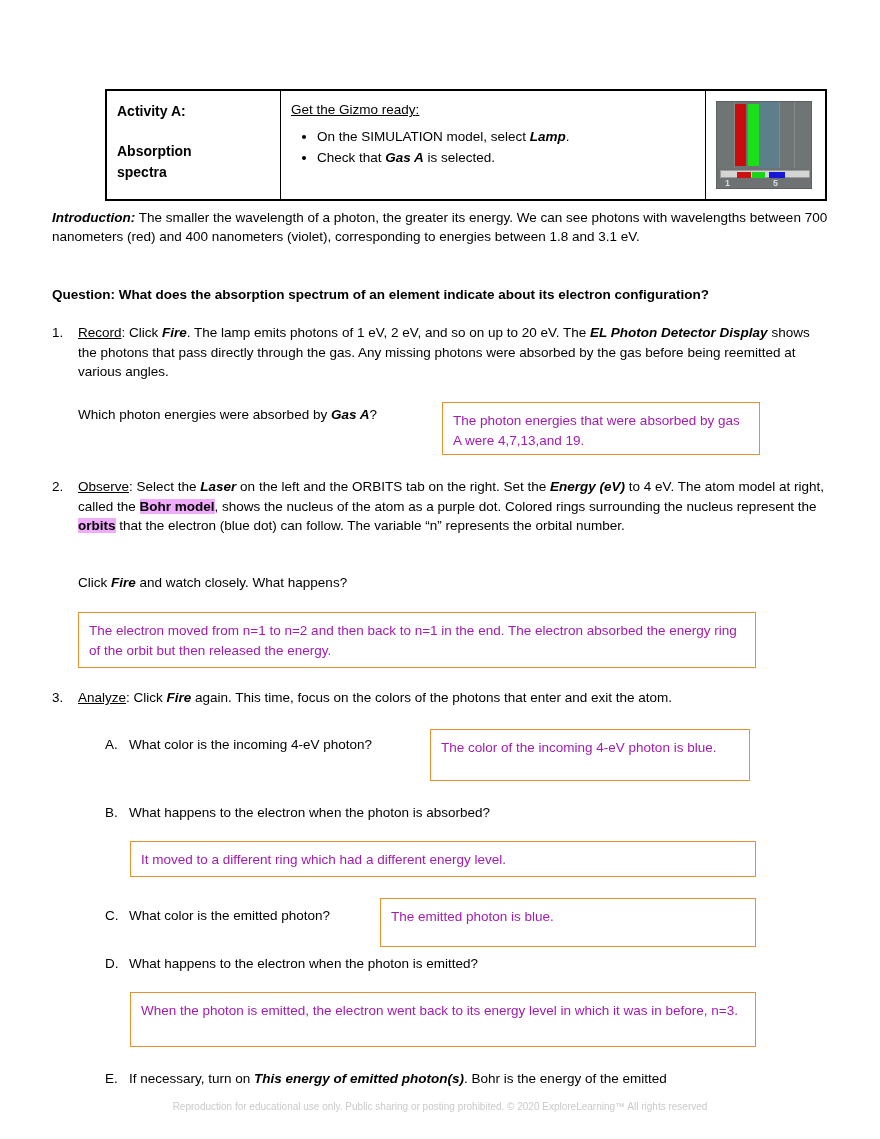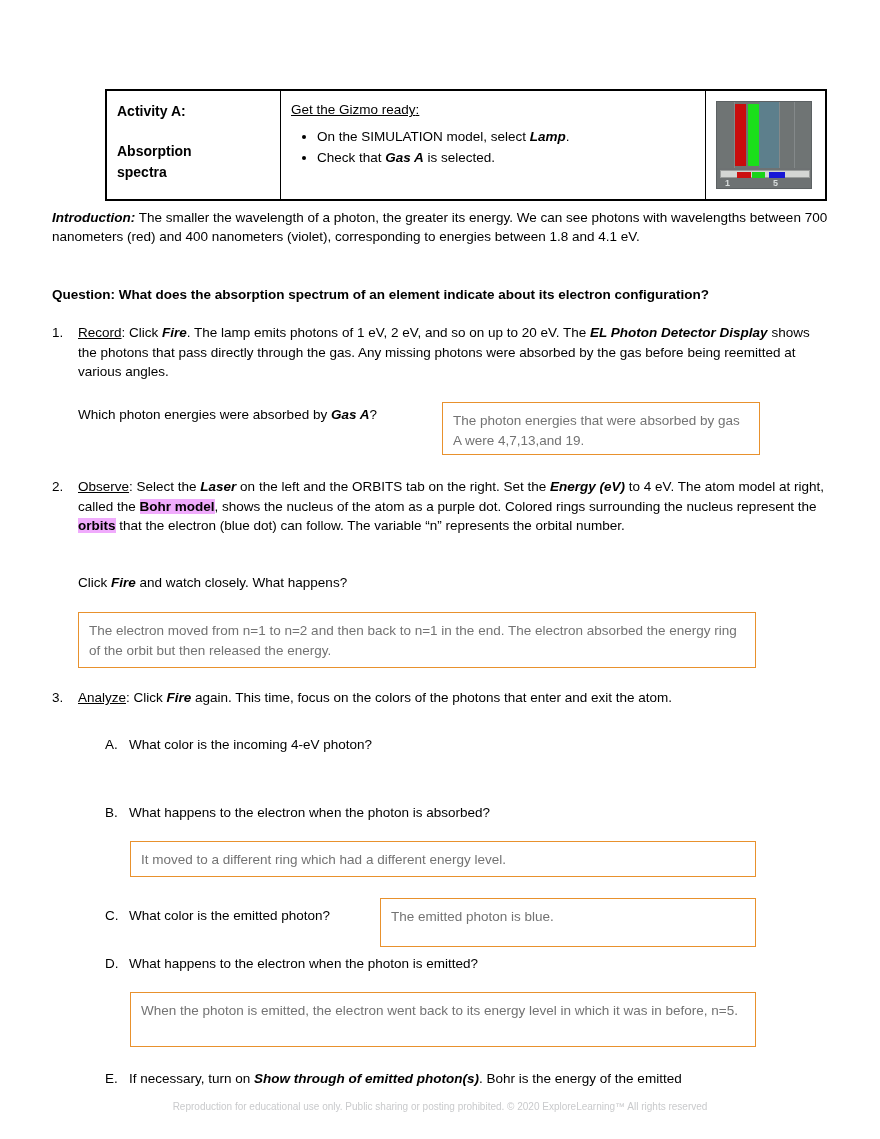--- a/index.html
+++ b/index.html
@@ -188,21 +188,21 @@
   #subC { left: 105px; top: 906px; width: 300px; }
   #subD { left: 105px; top: 954px; width: 560px; }
   #subE { left: 105px; top: 1069px; width: 700px; }
 
   
   .answer {
     position: absolute;
     box-sizing: border-box;
     border: 1.5px solid #e8912d;
     background: #ffffff;
-    color: #737373;
+    color: #a21caf;
     font-size: 13.5px;
     line-height: 1.45;
     padding: 8px 9px 8px 10px;
   }
   #ans1 { left: 442px; top: 402px; width: 318px; height: 53px; }
   #ans2 { left: 78px;  top: 612px; width: 678px; height: 56px; }
   #ansA { left: 430px; top: 729px; width: 320px; height: 52px; }
   #ansB { left: 130px; top: 841px; width: 626px; height: 36px; }
   #ansC { left: 380px; top: 898px; width: 376px; height: 49px; }
   #ansD { left: 130px; top: 992px; width: 626px; height: 55px; }
@@ -258,21 +258,21 @@
           <div class="sp-labels">
             <span class="sp-lab sp-lab-1">1</span>
             <span class="sp-lab sp-lab-5">5</span>
           </div>
         </div>
       </td>
     </tr>
   </tbody>
     </table>
 
-  <div class="para intro"><span class="b">Introduction:</span><span> The smaller the wavelength of a photon, the greater its energy. We can see photons with wavelengths between 700 nanometers (red) and 400 nanometers (violet), corresponding to energies between 1.8 and 4.1 eV.</span></div>
+  <div class="para intro"><span class="b">Introduction:</span><span> The smaller the wavelength of a photon, the greater its energy. We can see photons with wavelengths between 700 nanometers (red) and 400 nanometers (violet), corresponding to energies between 1.8 and 3.1 eV.</span></div>
 
   <div class="para question">Question: What does the absorption spectrum of an element indicate about its electron configuration?</div>
 
   <div class="item" id="item1">
     <span class="item-num">1.</span>
     <div class="item-body"><span class="u">Record</span><span>: Click </span><span class="b">Fire</span><span>. The lamp emits photons of 1 eV, 2 eV, and so on up to 20 eV. The </span><span class="b">EL Photon Detector Display</span><span> shows the photons that pass directly through the gas. Any missing photons were absorbed by the gas before being reemitted at various angles.</span></div>
   </div>
 
   <div class="item" id="item1-q">
     <div><span>Which photon energies were absorbed by </span><span class="b">Gas A</span><span>?</span></div>
@@ -293,39 +293,40 @@
 
   <div class="item" id="item3">
     <span class="item-num">3.</span>
     <div class="item-body"><span class="u">Analyze</span><span>: Click </span><span class="b">Fire</span><span> again. This time, focus on the colors of the photons that enter and exit the atom.</span></div>
   </div>
 
   <div class="sub" id="subA">
     <span class="sub-letter">A.</span>
     <div class="sub-body">What color is the incoming 4-eV photon?</div>
   </div>
+  <div class="answer" id="ansA">The color of the incoming 4-eV photon is blue.</div>
 
   <div class="sub" id="subB">
     <span class="sub-letter">B.</span>
     <div class="sub-body">What happens to the electron when the photon is absorbed?</div>
   </div>
   <div class="answer" id="ansB">It moved to a different ring which had a different energy level.</div>
 
   <div class="sub" id="subC">
     <span class="sub-letter">C.</span>
     <div class="sub-body">What color is the emitted photon?</div>
   </div>
   <div class="answer" id="ansC">The emitted photon is blue.</div>
 
   <div class="sub" id="subD">
     <span class="sub-letter">D.</span>
     <div class="sub-body">What happens to the electron when the photon is emitted?</div>
   </div>
-  <div class="answer" id="ansD">When the photon is emitted, the electron went back to its energy level in which it was in before, n=5.</div>
+  <div class="answer" id="ansD">When the photon is emitted, the electron went back to its energy level in which it was in before, n=3.</div>
 
   <div class="sub" id="subE">
     <span class="sub-letter">E.</span>
-    <div class="sub-body"><span>If necessary, turn on </span><span class="b">Show through of emitted photon(s)</span><span>. Bohr is the energy of the emitted</span></div>
+    <div class="sub-body"><span>If necessary, turn on </span><span class="b">This energy of emitted photon(s)</span><span>. Bohr is the energy of the emitted</span></div>
   </div>
 
   <div class="footer">Reproduction for educational use only. Public sharing or posting prohibited. © 2020 ExploreLearning™ All rights reserved</div>
 
 </div>
 
 </body></html>

